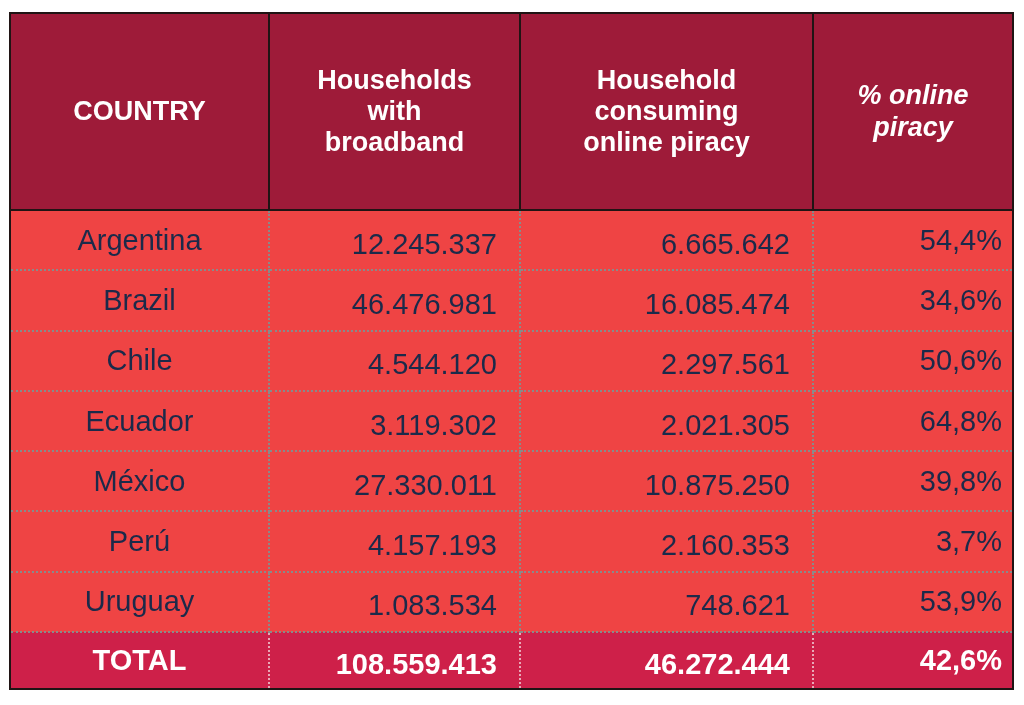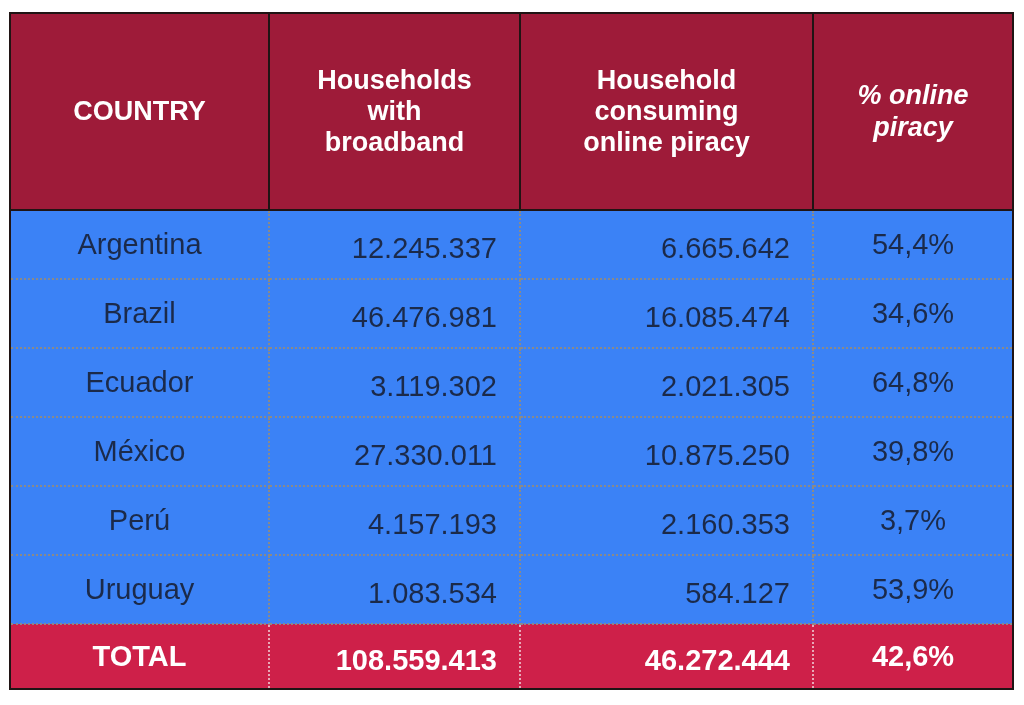--- a/index.html
+++ b/index.html
@@ -68,21 +68,21 @@
   }
   thead th .hdr-line {
     display: block;
   }
 
   
   tbody tr.data-row {
     height: 54px;
   }
   tbody td {
-    background: #3b82f6;
+    background: #ef4444;
     color: #1B2A4A;
     font-size: 29px;
     font-weight: normal;
     vertical-align: middle;
     border-right: 2px dotted #8a8a8a;
     border-bottom: 2px dotted #8a8a8a;
     box-sizing: border-box;
     white-space: nowrap;
   }
   tbody td:last-child {
@@ -94,21 +94,21 @@
 
   td.cell-country {
     text-align: center;
     padding: 0 10px;
   }
   td.cell-num {
     text-align: right;
     padding: 8px 22px 0 10px;
   }
   td.cell-pct {
-    text-align: center;
+    text-align: right;
     padding: 4px 10px;
   }
 
   
   tr.total-row {
     height: 50px;
   }
   tr.total-row td {
     background: #CE2049;
     color: #ffffff;
@@ -167,41 +167,47 @@
           <td class="cell-num">6.665.642</td>
           <td class="cell-pct">54,4%</td>
         </tr>
         <tr class="data-row">
           <td class="cell-country">Brazil</td>
           <td class="cell-num">46.476.981</td>
           <td class="cell-num">16.085.474</td>
           <td class="cell-pct">34,6%</td>
         </tr>
         <tr class="data-row">
+          <td class="cell-country">Chile</td>
+          <td class="cell-num">4.544.120</td>
+          <td class="cell-num">2.297.561</td>
+          <td class="cell-pct">50,6%</td>
+        </tr>
+        <tr class="data-row">
           <td class="cell-country">Ecuador</td>
           <td class="cell-num">3.119.302</td>
           <td class="cell-num">2.021.305</td>
           <td class="cell-pct">64,8%</td>
         </tr>
         <tr class="data-row">
           <td class="cell-country">México</td>
           <td class="cell-num">27.330.011</td>
           <td class="cell-num">10.875.250</td>
           <td class="cell-pct">39,8%</td>
         </tr>
         <tr class="data-row">
           <td class="cell-country">Perú</td>
           <td class="cell-num">4.157.193</td>
           <td class="cell-num">2.160.353</td>
           <td class="cell-pct">3,7%</td>
         </tr>
         <tr class="data-row">
           <td class="cell-country">Uruguay</td>
           <td class="cell-num">1.083.534</td>
-          <td class="cell-num">584.127</td>
+          <td class="cell-num">748.621</td>
           <td class="cell-pct">53,9%</td>
         </tr>
 
         <tr class="total-row">
           <td class="cell-country">TOTAL</td>
           <td class="cell-num">108.559.413</td>
           <td class="cell-num">46.272.444</td>
           <td class="cell-pct">42,6%</td>
         </tr>
       </tbody>

